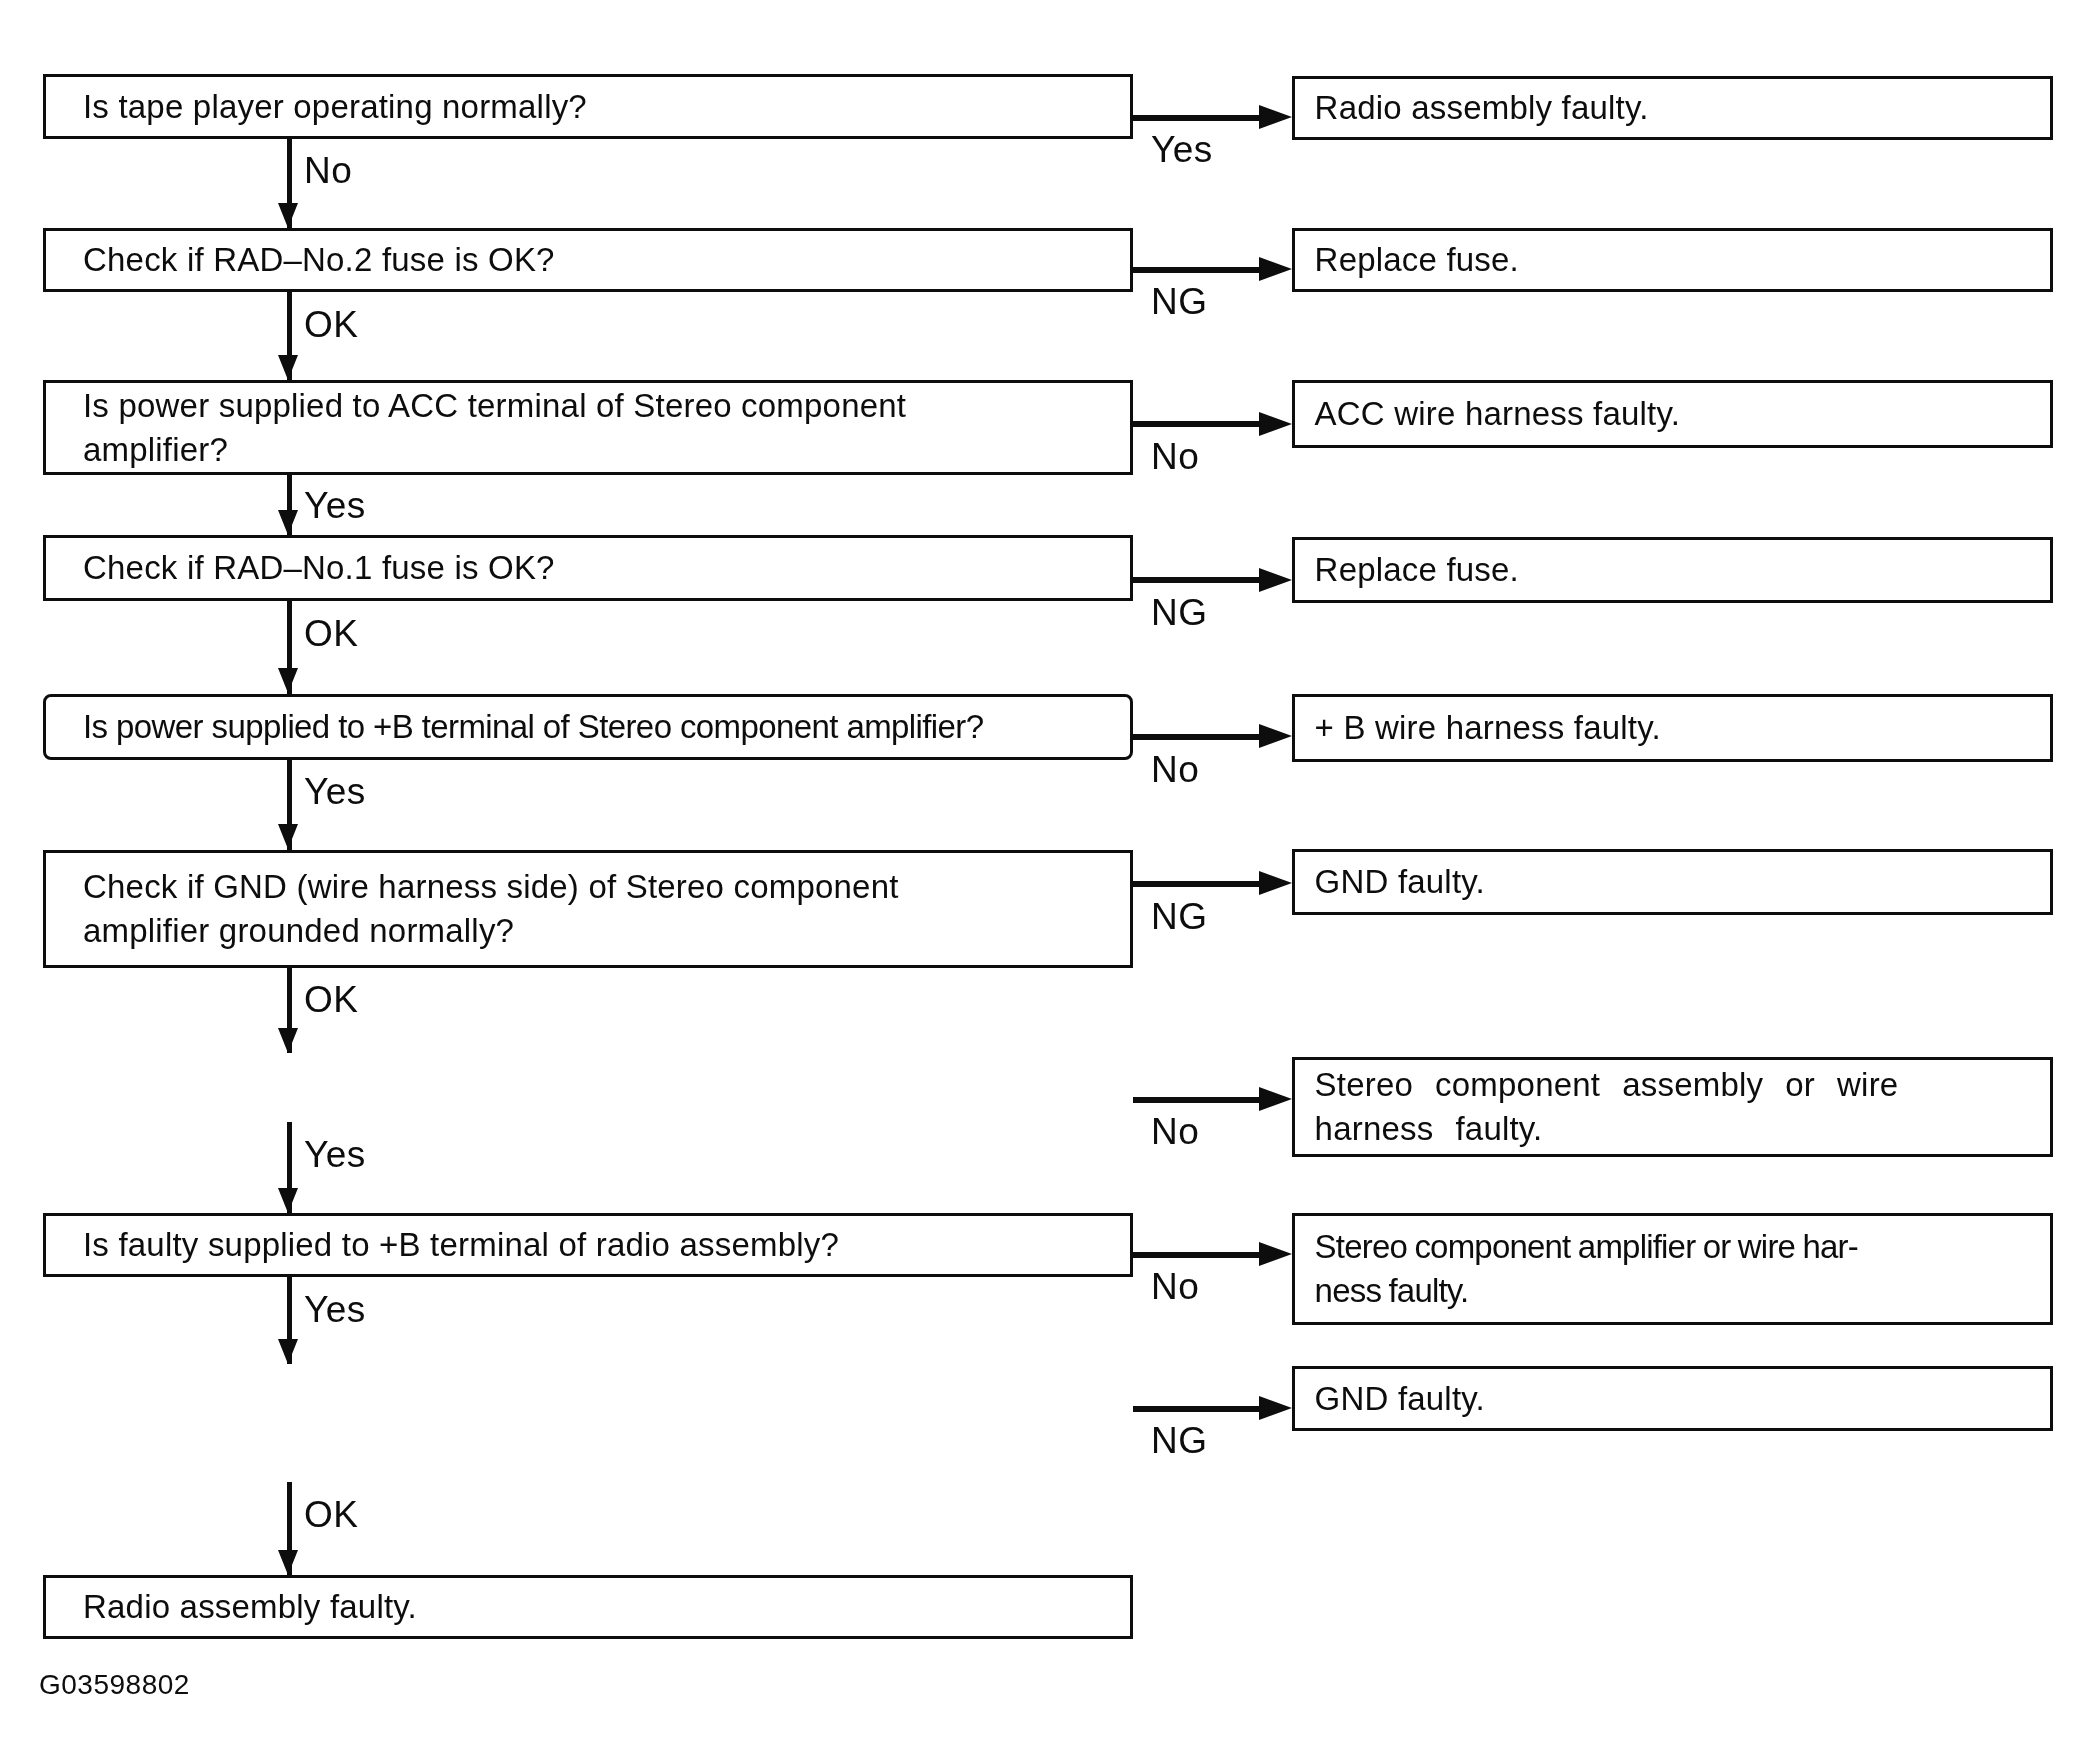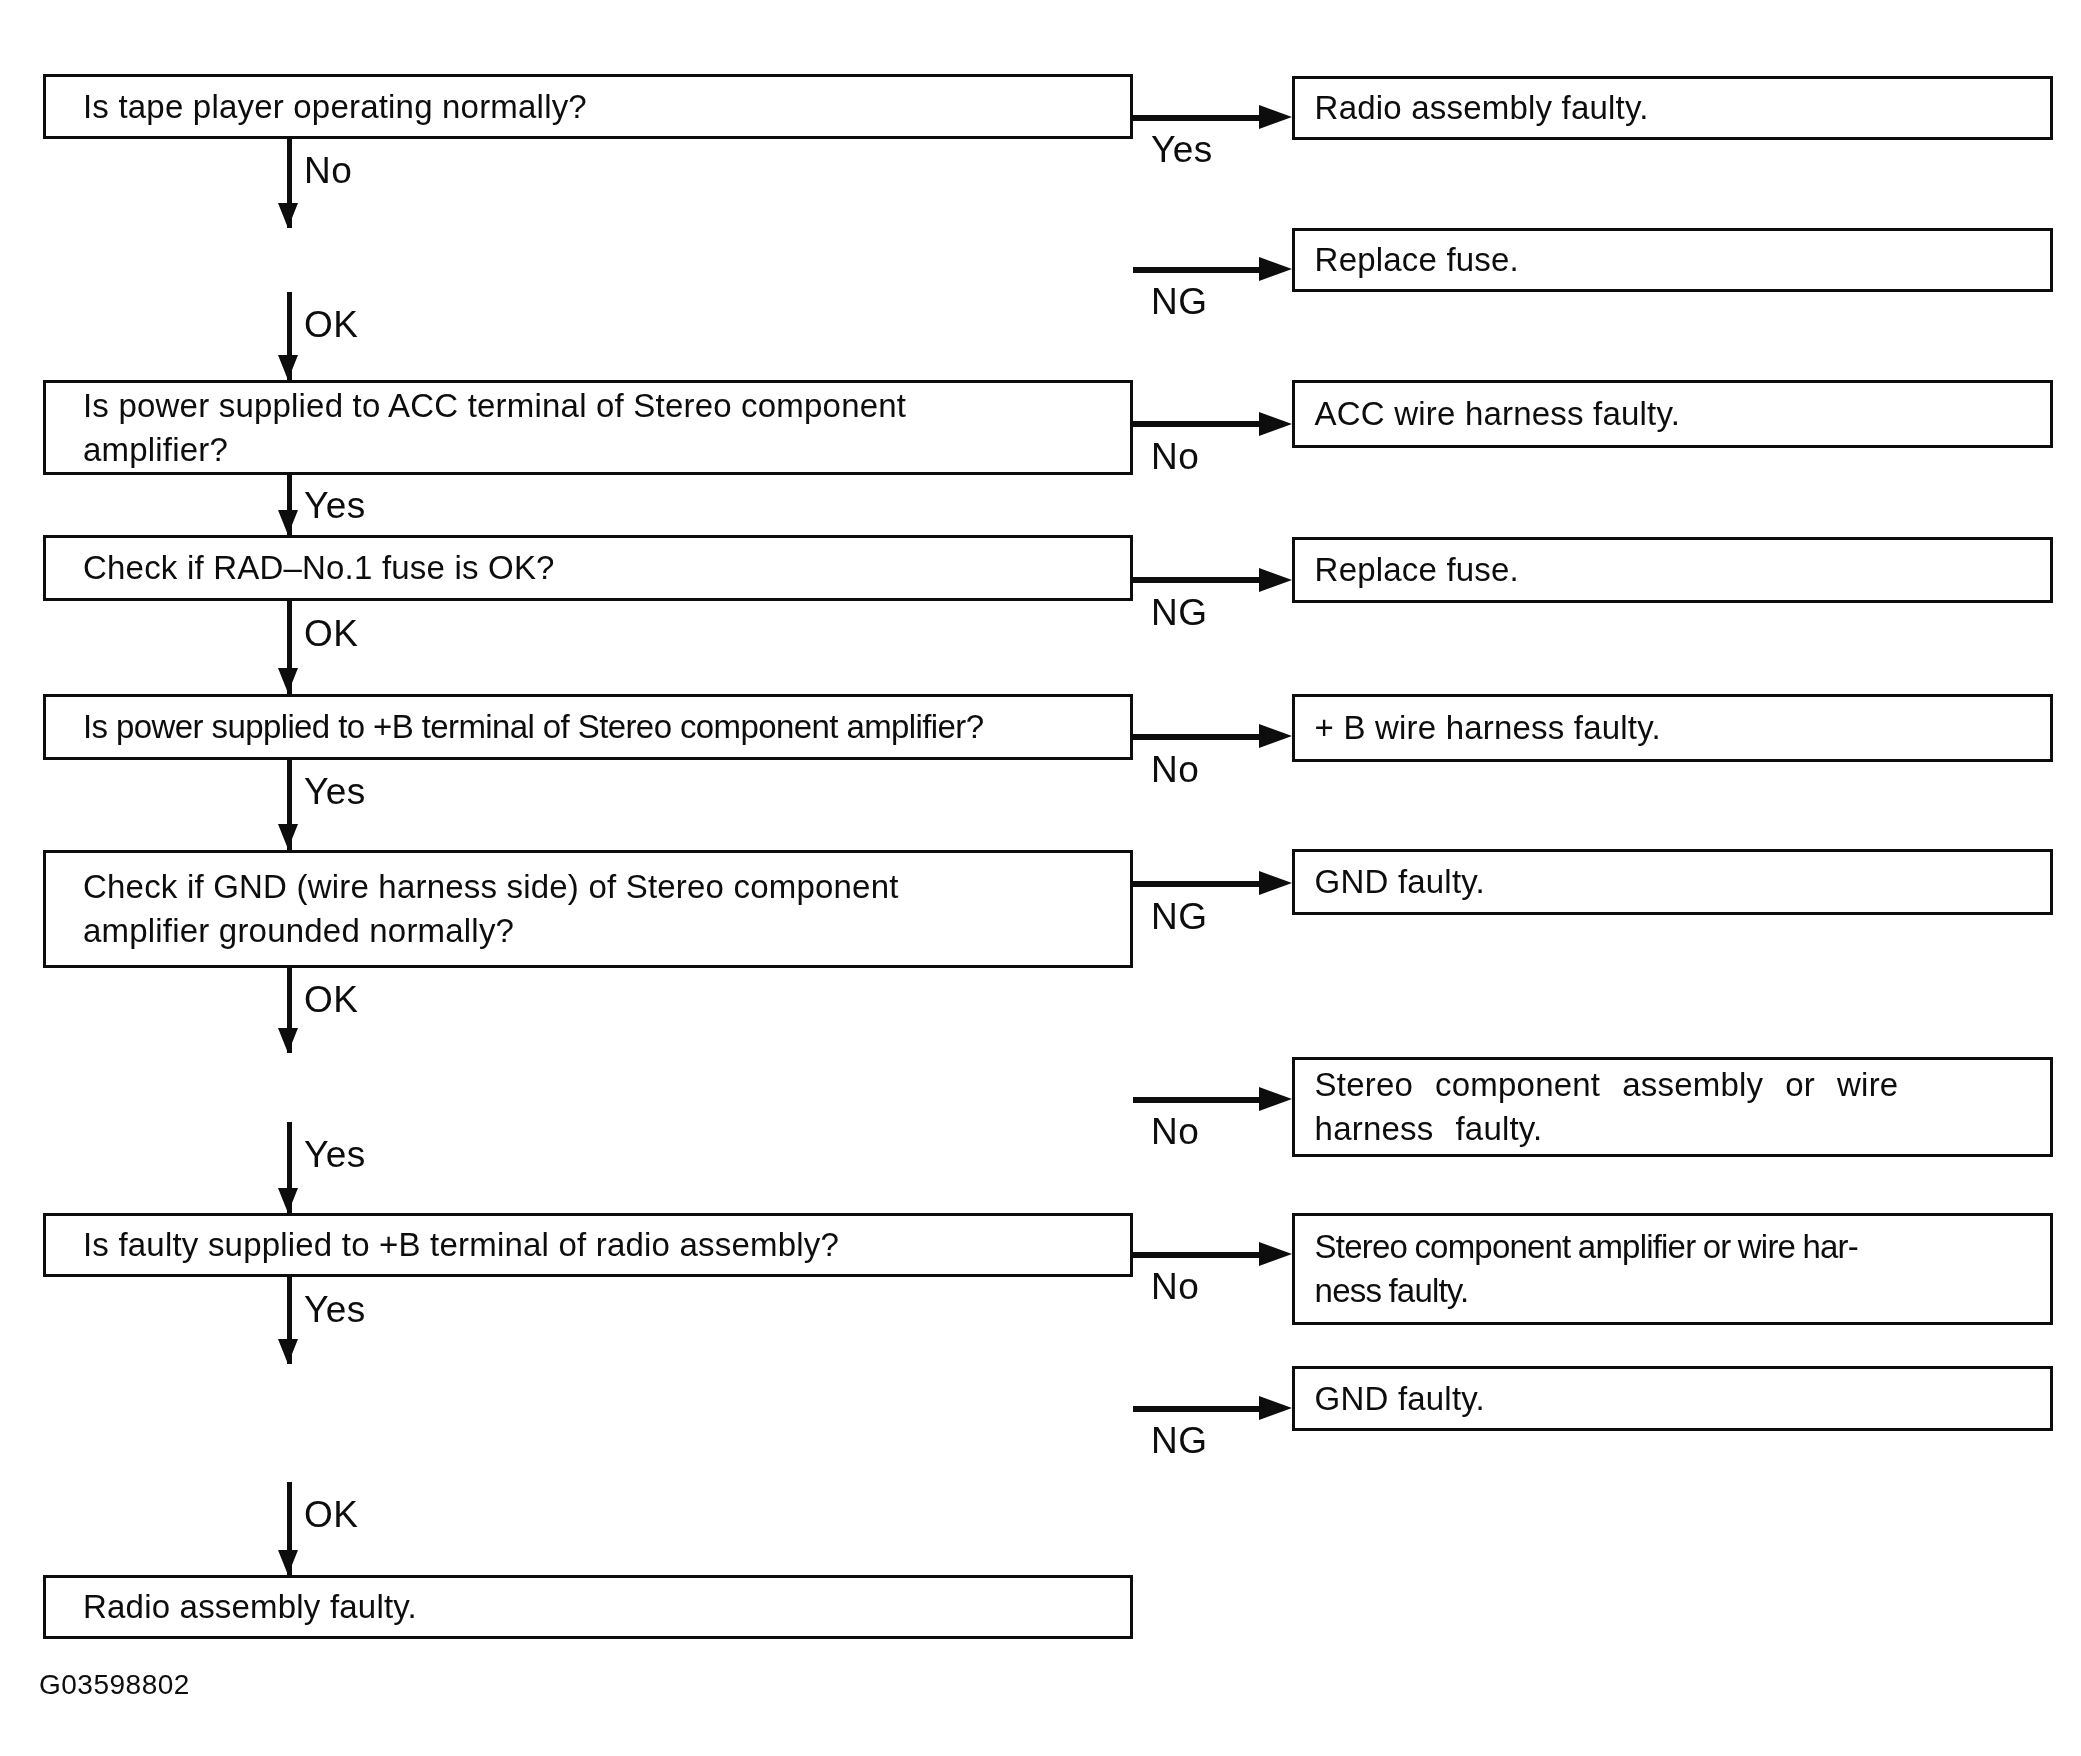--- a/index.html
+++ b/index.html
@@ -12,21 +12,21 @@
   }
   .qbox, .rbox {
     position:absolute; box-sizing:border-box;
     border:3.9px solid var(--ink); background:var(--paper);
     display:flex; align-items:center;
     font-size:33px; line-height:1.32; white-space:pre-line;
     letter-spacing:0.2px;
   }
   .qbox { left:43px;  width:1090px; padding:0 17.6px 0 37px; }
   .rbox { left:1292px; width:761px;  padding:0 13.7px 0 19.6px; }
-  .qbox.tight { letter-spacing:-0.6px; }
+  .qbox.tight { letter-spacing:-0.6px;border-radius:8px; }
   .rbox.wide  { word-spacing:12.7px; }
   .rbox.condensed { letter-spacing:-0.8px; word-spacing:-1px; }
   .h-line { position:absolute; left:1133px; width:131px; height:5.9px; background:var(--ink); }
   .h-head { position:absolute; left:1259px; width:0; height:0;
             border-left:33px solid var(--ink);
             border-top:12.7px solid transparent; border-bottom:12.7px solid transparent; }
   .v-line { position:absolute; left:287px; width:4.9px; background:var(--ink); }
   .v-head { position:absolute; left:278px; width:0; height:0;
             border-top:25.5px solid var(--ink);
             border-left:10.8px solid transparent; border-right:10.8px solid transparent; }
@@ -41,20 +41,21 @@
 
   <div class="qbox" style="top:74px;height:65px">Is tape player operating normally?</div>
   <div class="h-line" style="top:115px"></div>
   <div class="h-head" style="top:105px"></div>
   <div class="side-label" style="top:129px">Yes</div>
   <div class="rbox" style="top:76px;height:64px">Radio assembly faulty.</div>
   <div class="v-line" style="top:138px;height:90px"></div>
   <div class="v-head" style="top:203px"></div>
   <div class="down-label" style="top:150px">No</div>
 
+  <div class="qbox" style="top:228px;height:64px">Check if RAD–No.2 fuse is OK?</div>
   <div class="h-line" style="top:267px"></div>
   <div class="h-head" style="top:257px"></div>
   <div class="side-label" style="top:281px">NG</div>
   <div class="rbox" style="top:228px;height:64px">Replace fuse.</div>
   <div class="v-line" style="top:292px;height:88px"></div>
   <div class="v-head" style="top:355px"></div>
   <div class="down-label" style="top:304px">OK</div>
 
   <div class="qbox" style="top:380px;height:95px">Is power supplied to ACC terminal of Stereo component
 amplifier?</div>

